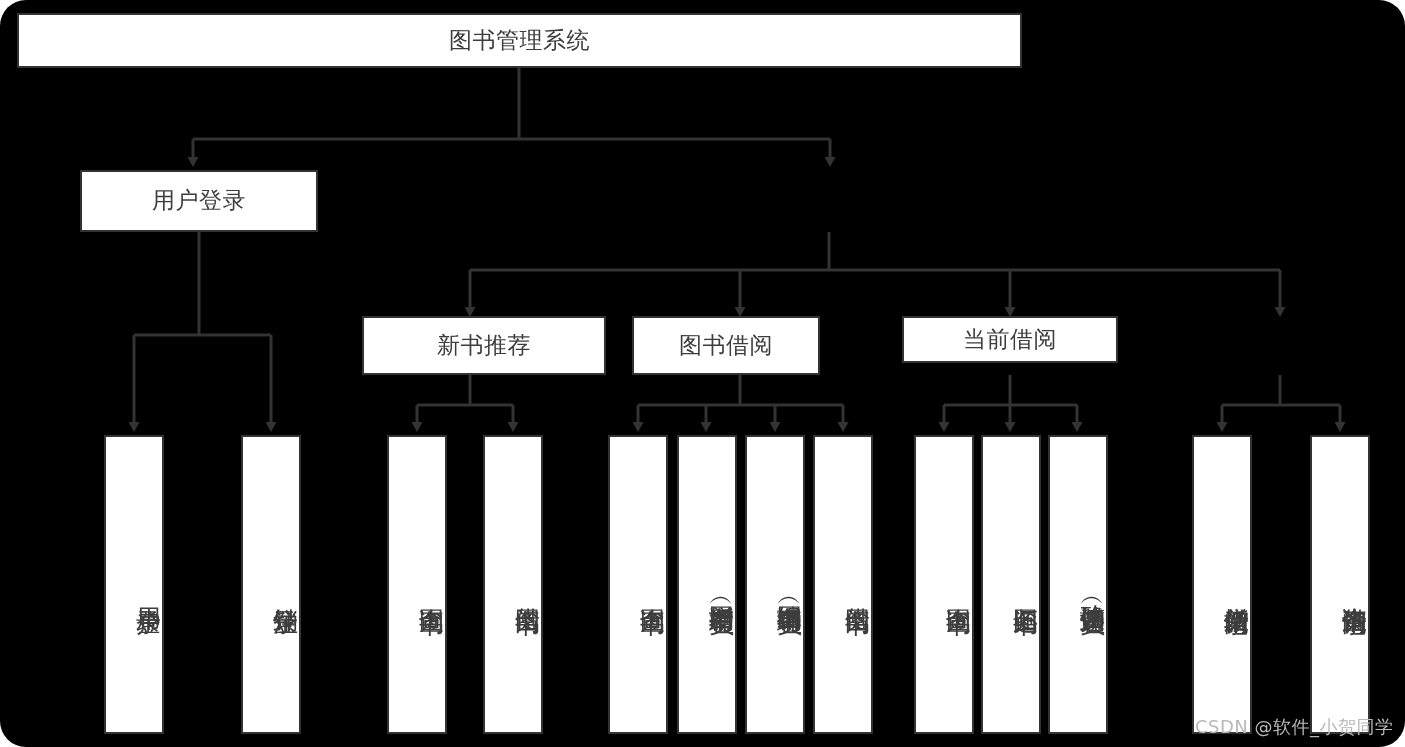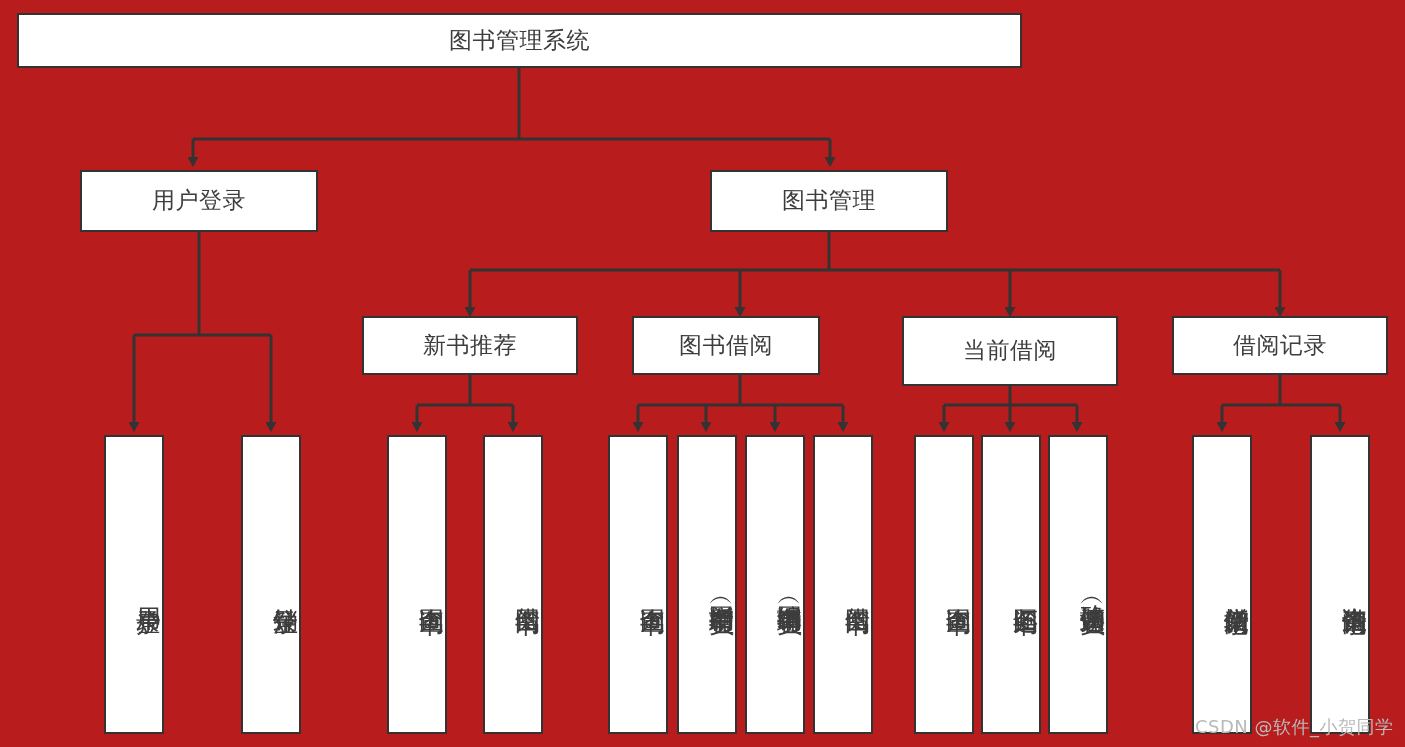--- a/index.html
+++ b/index.html
@@ -7,22 +7,23 @@
     padding: 0;
     background: #ffffff;
   }
   body {
     font-family: "DejaVu Sans", "Liberation Sans", sans-serif;
   }
   #canvas {
     position: relative;
     width: 1405px;
     height: 747px;
-    background: #b91c1c;
+    background: #000000;
     overflow: hidden;
+    border-radius: 26px;
   }
   #svg-layer {
     position: absolute;
     left: 0;
     top: 0;
     width: 1405px;
     height: 747px;
   }
   .node {
     position: absolute;
@@ -120,35 +121,29 @@
     </g>
   </svg>
 
   <div class="node horiz" style="left:17px; top:13px; width:1005px; height:55px;">
     <span>图书管理系统</span>
   </div>
 
   <div class="node horiz" style="left:80px; top:170px; width:238px; height:62px;">
     <span>用户登录</span>
   </div>
-  <div class="node horiz" style="left:710px; top:170px; width:238px; height:62px;">
-    <span>图书管理</span>
-  </div>
 
-  <div class="node horiz" style="left:362px; top:316px; width:216px; height:59px;">
+  <div class="node horiz" style="left:362px; top:316px; width:244px; height:59px;">
     <span>新书推荐</span>
   </div>
   <div class="node horiz" style="left:632px; top:316px; width:188px; height:59px;">
     <span>图书借阅</span>
   </div>
-  <div class="node horiz" style="left:902px; top:316px; width:216px; height:70px;">
+  <div class="node horiz" style="left:902px; top:316px; width:216px; height:47px;">
     <span>当前借阅</span>
-  </div>
-  <div class="node horiz" style="left:1172px; top:316px; width:216px; height:59px;">
-    <span>借阅记录</span>
   </div>
 
   <div class="node vert" style="left:104px; top:435px; width:60px; height:299px;">
     <span class="vtext">用户登录</span>
   </div>
   <div class="node vert" style="left:241px; top:435px; width:60px; height:299px;">
     <span class="vtext">注销登录</span>
   </div>
 
   <div class="node vert" style="left:387px; top:435px; width:60px; height:299px;">

